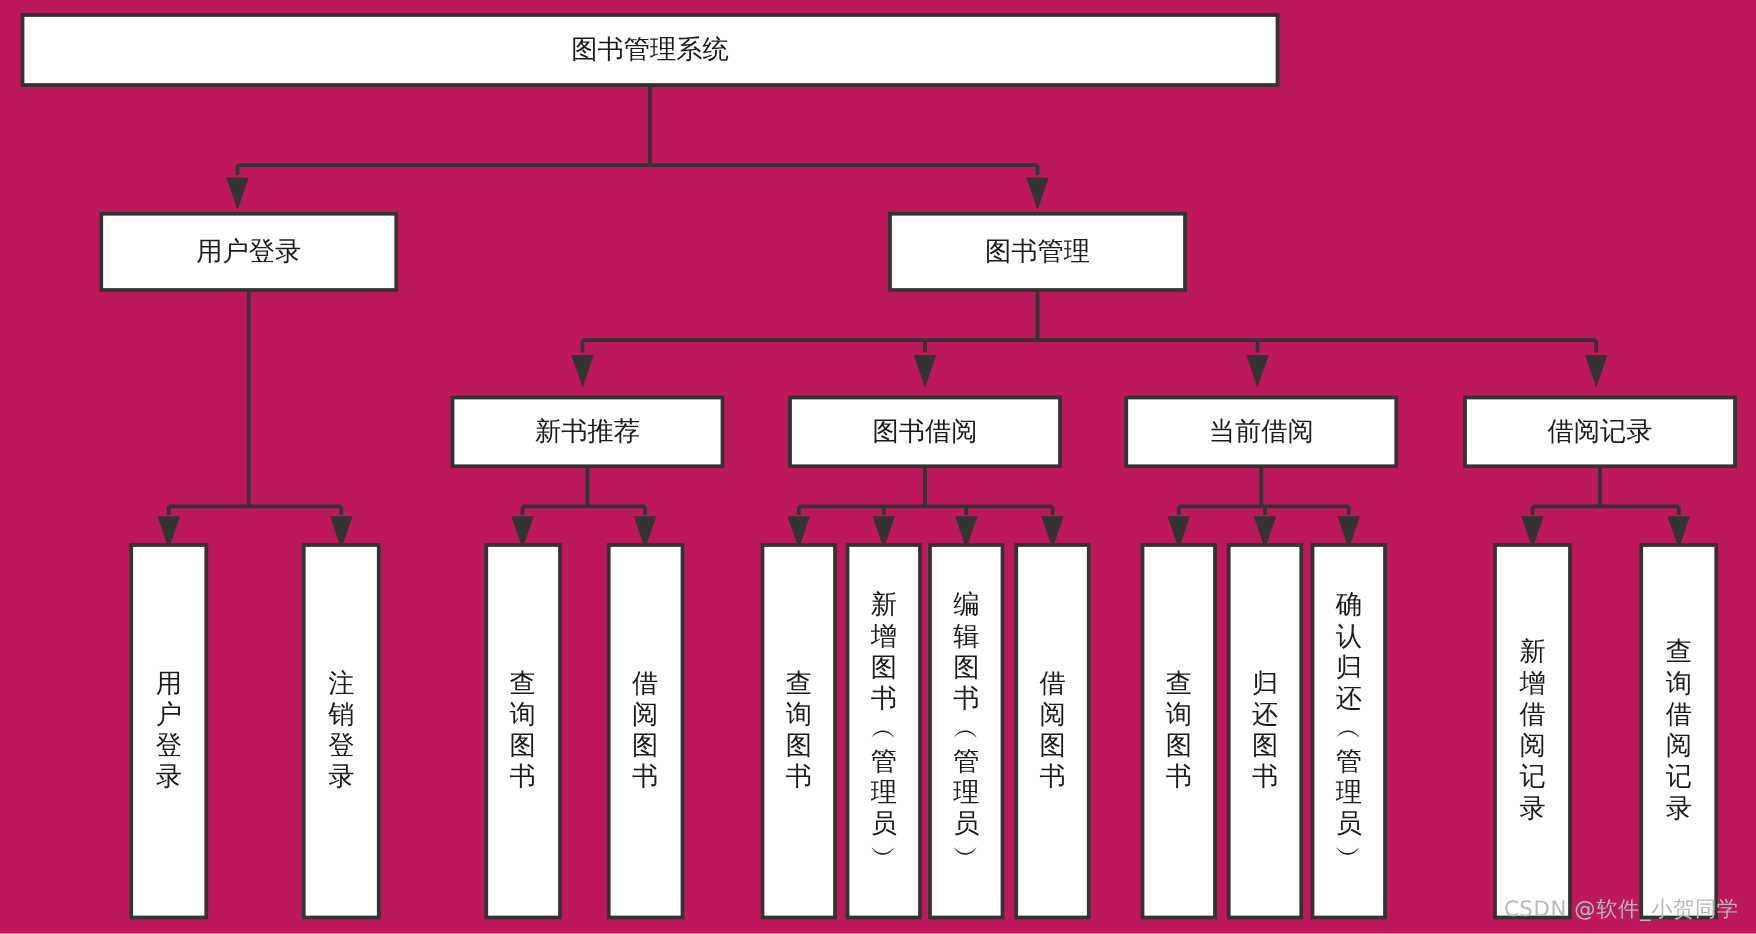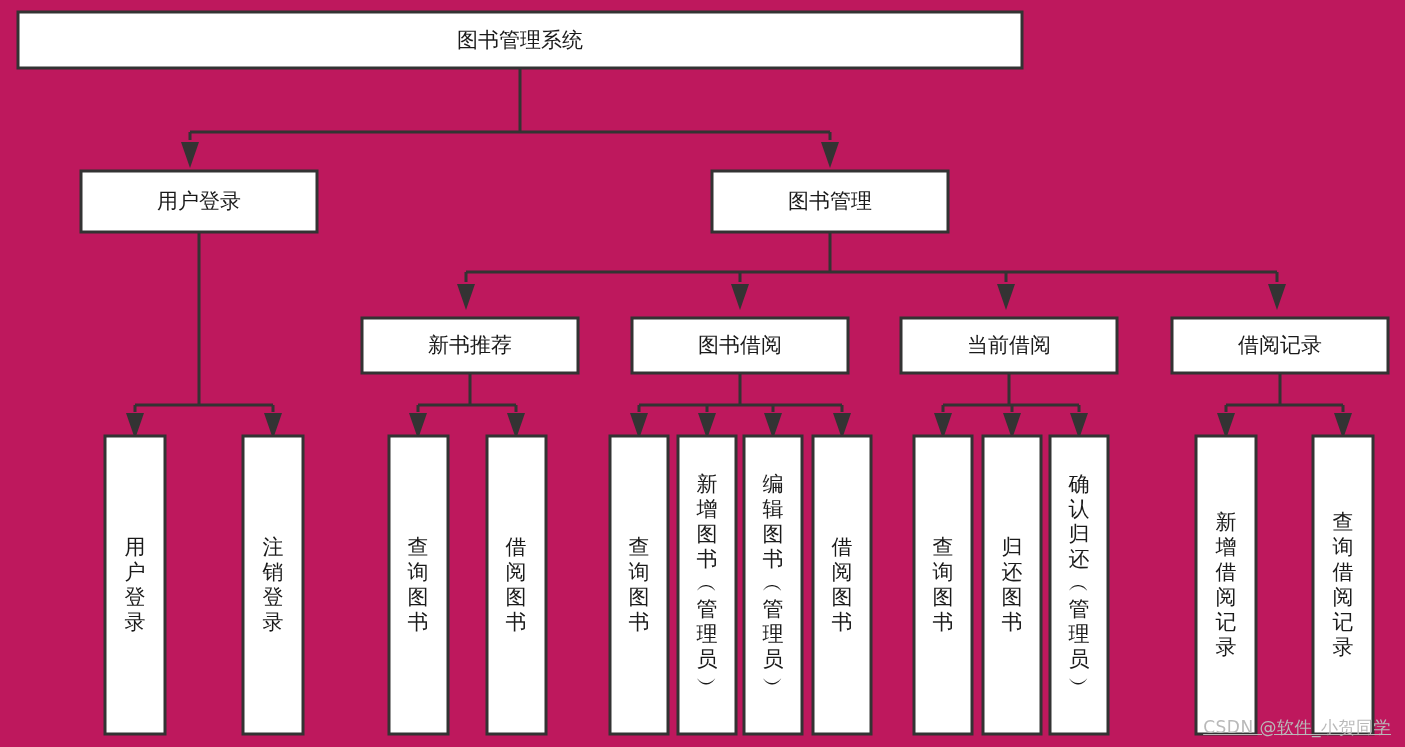--- a/index.html
+++ b/index.html
@@ -57,21 +57,20 @@
   .watermark {
     position: absolute;
     right: 14px;
     bottom: 8px;
     font-family: "DejaVu Sans", "Liberation Sans", sans-serif;
     font-size: 17px;
     color: #b9b9b9;
     letter-spacing: 0.5px;
     white-space: nowrap;
     user-select: none;
-    text-decoration: underline;
   }
 </style>
 </head>
 <body>
 
 <div id="diagram-root">
 
   <svg id="tree-svg" viewBox="0 0 1405 747" xmlns="http://www.w3.org/2000/svg">
 
     <defs>

